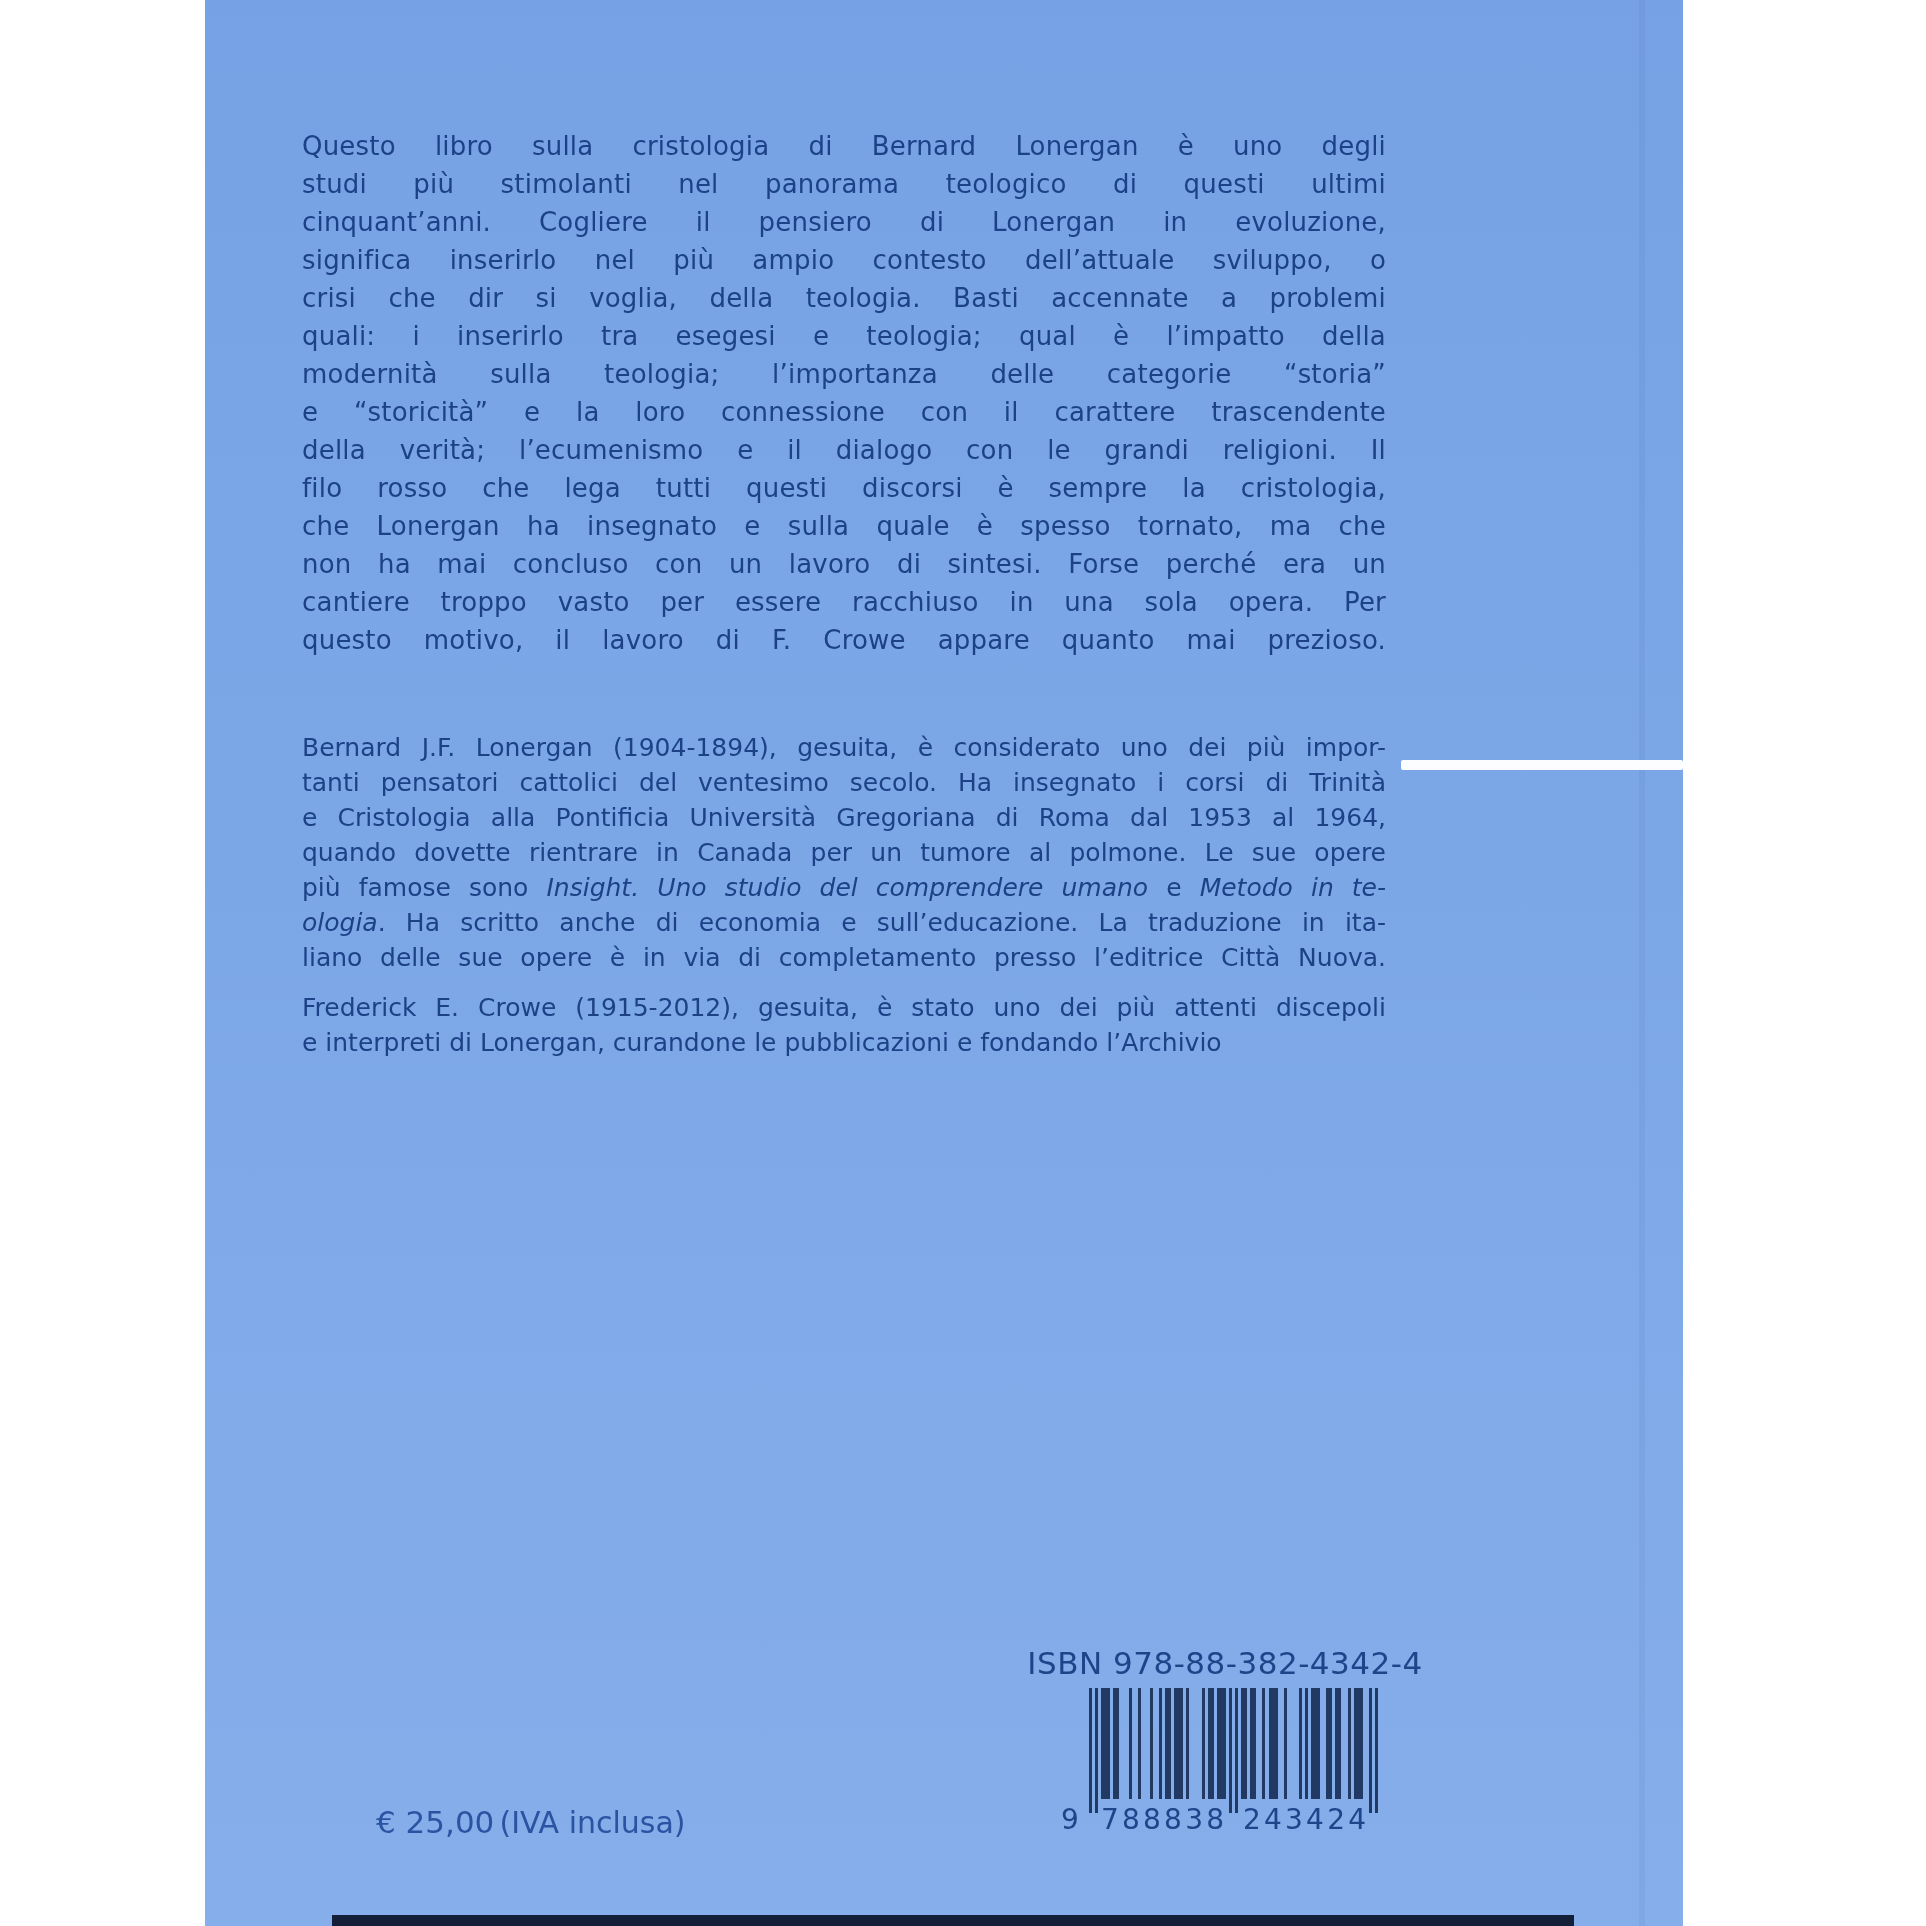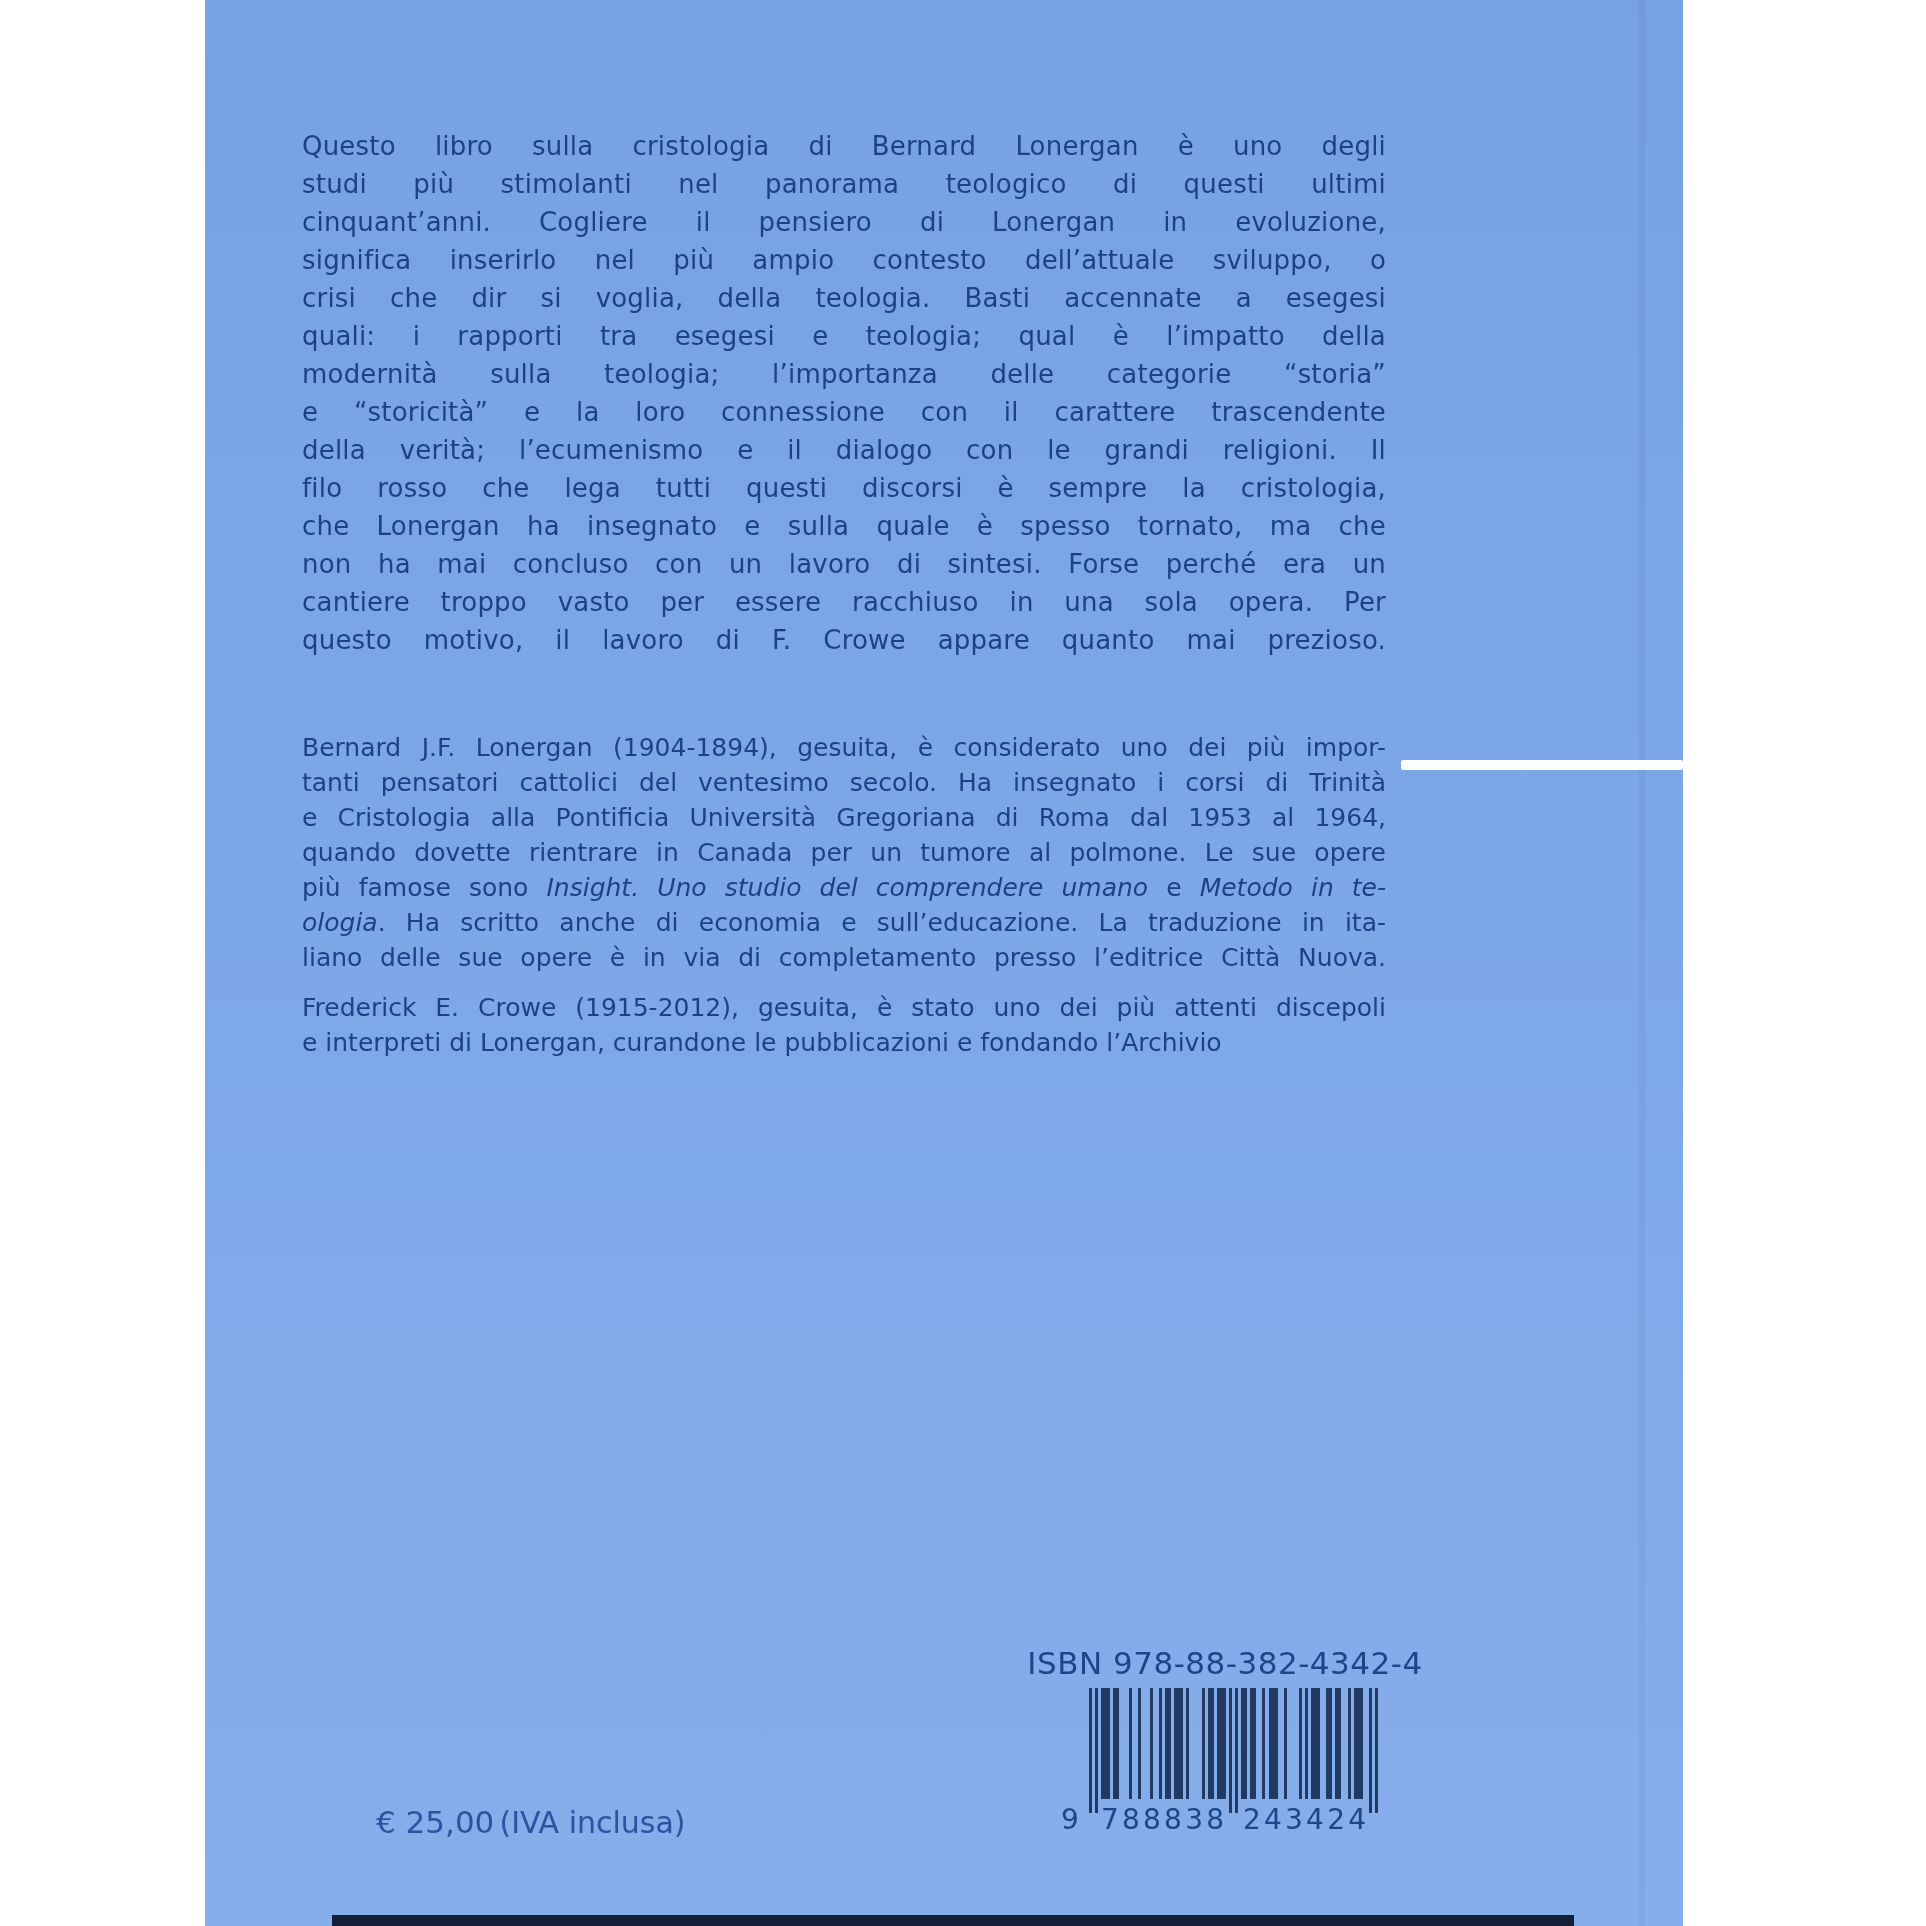--- a/index.html
+++ b/index.html
@@ -65,22 +65,22 @@
 <body>
 
 <div class="cover">
   <div class="crease"></div>
 
   <div class="textcol synopsis justify-lines">
       <div class="line">Questo libro sulla cristologia di Bernard Lonergan è uno degli</div>
       <div class="line">studi più stimolanti nel panorama teologico di questi ultimi</div>
       <div class="line">cinquant’anni. Cogliere il pensiero di Lonergan in evoluzione,</div>
       <div class="line">significa inserirlo nel più ampio contesto dell’attuale sviluppo, o</div>
-      <div class="line">crisi che dir si voglia, della teologia. Basti accennate a esegesi</div>
-      <div class="line">quali: i rapporti tra esegesi e teologia; qual è l’impatto della</div>
+      <div class="line">crisi che dir si voglia, della teologia. Basti accennate a problemi</div>
+      <div class="line">quali: i inserirlo tra esegesi e teologia; qual è l’impatto della</div>
       <div class="line">modernità sulla teologia; l’importanza delle categorie “storia”</div>
       <div class="line">e “storicità” e la loro connessione con il carattere trascendente</div>
       <div class="line">della verità; l’ecumenismo e il dialogo con le grandi religioni. Il</div>
       <div class="line">filo rosso che lega tutti questi discorsi è sempre la cristologia,</div>
       <div class="line">che Lonergan ha insegnato e sulla quale è spesso tornato, ma che</div>
       <div class="line">non ha mai concluso con un lavoro di sintesi. Forse perché era un</div>
       <div class="line">cantiere troppo vasto per essere racchiuso in una sola opera. Per</div>
       <div class="line">questo motivo, il lavoro di F. Crowe appare quanto mai prezioso.</div>
     </div>
 

